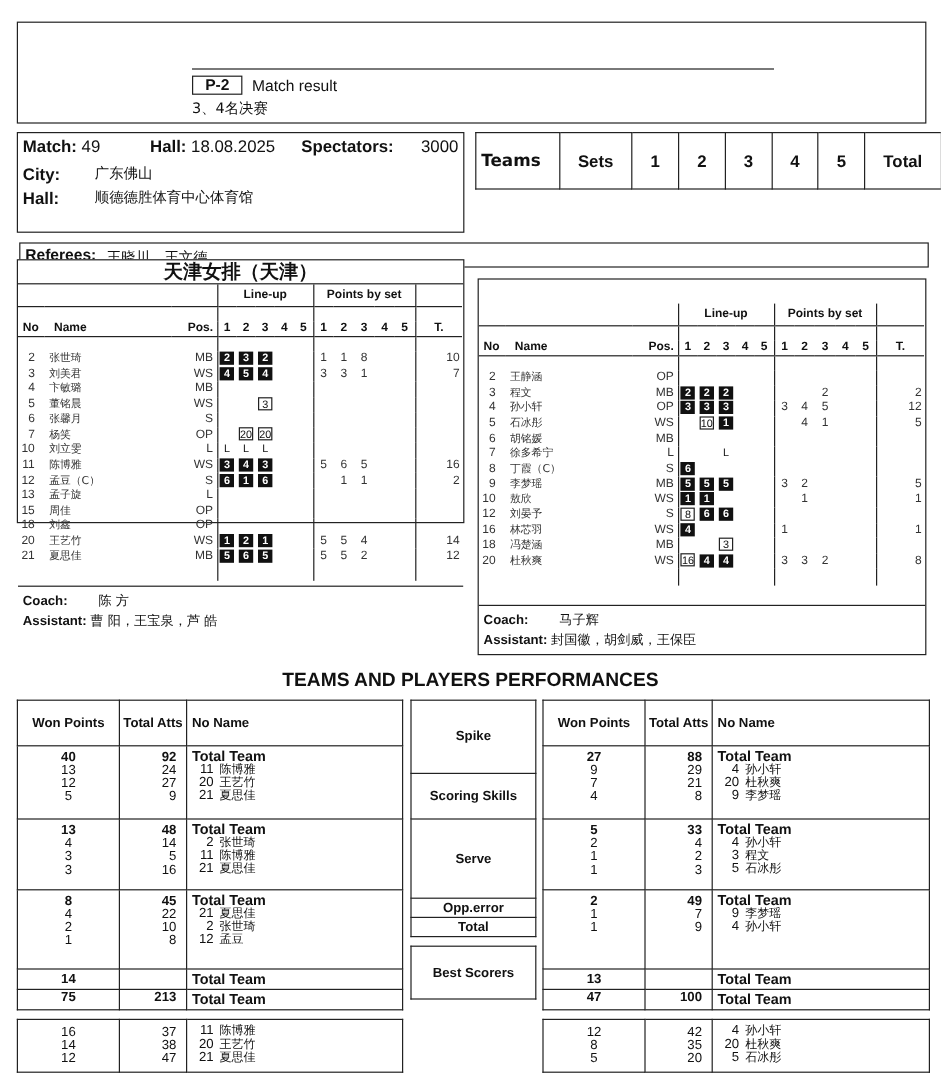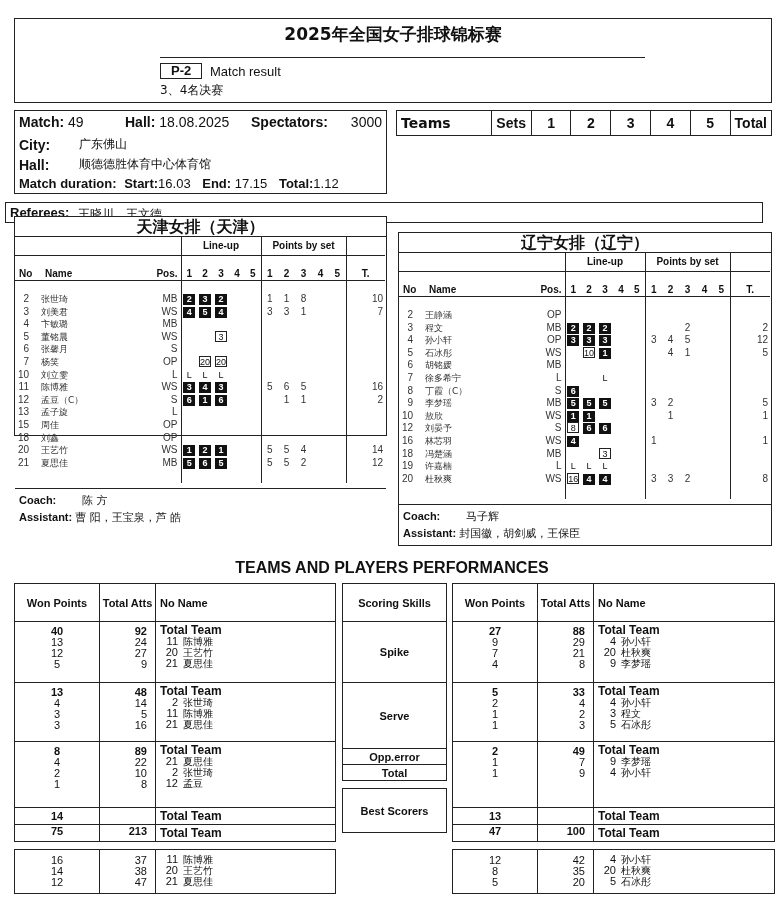--- a/index.html
+++ b/index.html
@@ -8,21 +8,21 @@
   .box { position: absolute; border: 1.5px solid #222; background: #fff; }
   .title { position: absolute; left: 0; width: 100%; top: 4px; text-align: center; font-family: "DejaVu Sans", sans-serif; font-size: 17px; font-weight: bold; }
   .hline { position: absolute; left: 145px; width: 485px; top: 38px; border-top: 1.5px solid #222; }
   .pcode { position: absolute; left: 145px; top: 44px; border: 1.5px solid #222; padding: 0 10px; font-size: 13px; font-weight: bold; height: 16px; line-height: 14px; }
   .mresult { position: absolute; left: 195px; top: 45px; font-size: 13px; }
   .round { position: absolute; left: 145px; top: 63px; font-size: 12px; font-family: "DejaVu Sans", sans-serif; }
   .info { font-size: 13px; }
   .lbl { font-weight: bold; }
   .cjk { font-family: "DejaVu Sans", sans-serif; }
   table { border-collapse: collapse; }
-  .score td { border: 1.2px solid #222; text-align: center; font-size: 16px; height: 20px; padding: 4px; }
+  .score td { border: 1.2px solid #222; text-align: center; font-size: 16px; height: 20px; padding: 15px; }
   .score tr.hdr td { font-weight: bold; font-size: 14px; }
   .score td.tm { text-align: left; padding-left: 4px; font-family: "DejaVu Sans", sans-serif; }
   .score tr.dur td { font-size: 11px; height: 20px; }
   .teamhead { position: absolute; left: 0; right: 0; top: 0; height: 20px; border-bottom: 1.5px solid #222; text-align: center; font-family: "DejaVu Sans", sans-serif; font-weight: bold; font-size: 16px; line-height: 20px; }
   .roster { position: absolute; left: 0; top: 20px; font-size: 10px; }
   .roster td { padding: 0; height: 12.6px; line-height: 12px; white-space: nowrap; }
   .roster .vl { border-left: 1.5px solid #222; }
   .roster .hd td { font-weight: bold; }
   .lu { display: inline-block; width: 12px; height: 11px; font-size: 9px; line-height: 11px; text-align: center; font-weight: bold; }
   .lu.f { background: #111; color: #fff; }
@@ -36,21 +36,20 @@
   .names { line-height: 11px; }
   .names .n { display: inline-block; width: 18px; text-align: right; margin-right: 5px; }
   .skill td { border: 1.2px solid #222; text-align: center; font-weight: bold; font-size: 11px; vertical-align: middle; }
   .bold { font-weight: bold; }
   .perftitle { position: absolute; left: 0; width: 784px; top: 559px; text-align: center; font-weight: bold; font-size: 16px; }
 </style>
 </head>
 <body>
 
 <div class="box" style="left:14px;top:18px;width:758px;height:85px;">
-  <div class="title">2025年全国女子排球锦标赛</div>
   <div class="hline"></div>
   <div class="pcode">P-2</div>
   <div class="mresult">Match result</div>
   <div class="round">3、4名决赛</div>
 </div>
 
 <div class="box info" style="left:14px;top:110px;width:373px;height:84px;">
   <div class="abs" style="left:4px;top:3px;font-size:14px;">
     <span class="lbl">Match:</span>
     <span>49</span>
@@ -61,27 +60,20 @@
   </div>
   <div class="abs lbl" style="left:236px;top:3px;font-size:14px;">Spectators:</div>
   <div class="abs" style="right:4px;top:3px;font-size:14px;">3000</div>
 
   <div class="abs lbl" style="left:4px;top:26px;font-size:14px;">City:</div>
   <div class="abs cjk" style="left:64px;top:25px;font-size:12px;">广东佛山</div>
 
   <div class="abs lbl" style="left:4px;top:46px;font-size:14px;">Hall:</div>
   <div class="abs cjk" style="left:64px;top:45px;font-size:12px;">顺德德胜体育中心体育馆</div>
 
-  <div class="abs" style="left:4px;top:65px;font-size:13px;white-space:nowrap;">
-    <span class="lbl">Match duration:</span>
-    <span class="lbl" style="margin-left:4px;">Start:</span><span>16.03</span>
-    <span class="lbl" style="margin-left:8px;">End:</span>
-    <span>17.15</span>
-    <span class="lbl" style="margin-left:8px;">Total:</span><span>1.12</span>
-  </div>
 </div>
 
 <div class="abs" style="left:396px;top:110px;">
   <table class="score" style="width:376px;">
     <colgroup>
         <col style="width:95px">
         <col style="width:40px">
         <col style="width:40px">
         <col style="width:40px">
         <col style="width:40px">
@@ -97,21 +89,21 @@
       <td>2</td>
       <td>3</td>
       <td>4</td>
       <td>5</td>
       <td>Total</td>
     </tr>
   </tbody>
     </table>
 </div>
 
-<div class="box" style="left:5px;top:202px;width:758px;height:21px;text-align:right;">
+<div class="box" style="left:16px;top:202px;width:758px;height:21px;text-align:right;">
   <span class="abs lbl" style="left:4px;top:2px;font-size:13px;">Referees:</span>
   <span class="abs cjk" style="left:72px;top:3px;font-size:12px;">王晓川，王文德</span>
 </div>
 
 <div class="box" id="team-a-box" style="left:14px;top:216px;width:373px;height:220px;">
   <div class="teamhead">天津女排（天津）</div>
   <table class="roster" id="roster-a" style="width:370px;">
       <colgroup>
         <col style="width:22px">
         <col style="width:106px">
@@ -400,21 +392,20 @@
     <span class="lbl" style="display:inline-block;width:60px;">Coach:</span>
     <span class="cjk">陈 方</span>
   </div>
   <div class="coach" style="top:293px;">
     <span class="lbl">Assistant:</span>
     <span class="cjk">曹 阳，王宝泉，芦 皓</span>
   </div>
 </div>
 
 <div class="box" id="team-b-box" style="left:398px;top:232px;width:374px;height:314px;">
-  <div class="teamhead">辽宁女排（辽宁）</div>
   <table class="roster" id="roster-b" style="width:371px;">
       <colgroup>
         <col style="width:22px">
         <col style="width:106px">
         <col style="width:38px">
         <col style="width:16px">
         <col style="width:16px">
         <col style="width:16px">
         <col style="width:16px">
         <col style="width:16px">
@@ -646,36 +637,20 @@
           <td class="" style="text-align:center;"></td>
           <td class="" style="text-align:center;"></td>
           <td class="vl" style="text-align:center;"></td>
           <td class="" style="text-align:center;"></td>
           <td class="" style="text-align:center;"></td>
           <td class="" style="text-align:center;"></td>
           <td class="" style="text-align:center;"></td>
           <td class="vl" style="text-align:right;padding-right:2px;"></td>
         </tr>
         <tr style="color:#333;">
-          <td style="text-align:right;padding-right:8px;">19</td>
-          <td class="cjk" style="padding-left:4px;font-size:9px;">许嘉楠</td>
-          <td style="text-align:right;padding-right:3px;">L</td>
-          <td class="vl" style="text-align:center;"><span class="lu t">L</span></td>
-          <td class="" style="text-align:center;"><span class="lu t">L</span></td>
-          <td class="" style="text-align:center;"><span class="lu t">L</span></td>
-          <td class="" style="text-align:center;"></td>
-          <td class="" style="text-align:center;"></td>
-          <td class="vl" style="text-align:center;"></td>
-          <td class="" style="text-align:center;"></td>
-          <td class="" style="text-align:center;"></td>
-          <td class="" style="text-align:center;"></td>
-          <td class="" style="text-align:center;"></td>
-          <td class="vl" style="text-align:right;padding-right:2px;"></td>
-        </tr>
-        <tr style="color:#333;">
           <td style="text-align:right;padding-right:8px;">20</td>
           <td class="cjk" style="padding-left:4px;font-size:9px;">杜秋爽</td>
           <td style="text-align:right;padding-right:3px;">WS</td>
           <td class="vl" style="text-align:center;"><span class="lu o">16</span></td>
           <td class="" style="text-align:center;"><span class="lu f">4</span></td>
           <td class="" style="text-align:center;"><span class="lu f">4</span></td>
           <td class="" style="text-align:center;"></td>
           <td class="" style="text-align:center;"></td>
           <td class="vl" style="text-align:center;">3</td>
           <td class="" style="text-align:center;">3</td>
@@ -759,21 +734,21 @@
           </td>
         </tr>
         <tr style="height:66px;">
           <td class="num" style="padding-top:4px;">
             <div class="bold">8</div>
             <div class="">4</div>
             <div class="">2</div>
             <div class="">1</div>
           </td>
           <td class="numr" style="padding-top:4px;">
-            <div class="bold">89</div>
+            <div class="bold">45</div>
             <div class="">22</div>
             <div class="">10</div>
             <div class="">8</div>
           </td>
           <td class="names" style="padding-left:4px;padding-top:3px;">
             <div class="bold" style="font-size:12px;">Total Team</div>
             <div><span class="n">21</span><span class="cjk" style="font-size:10px;">夏思佳</span></div>
             <div><span class="n">2</span><span class="cjk" style="font-size:10px;">张世琦</span></div>
             <div><span class="n">12</span><span class="cjk" style="font-size:10px;">孟豆</span></div>
           </td>
@@ -809,25 +784,25 @@
             <div><span class="n">20</span><span class="cjk" style="font-size:10px;">王艺竹</span></div>
             <div><span class="n">21</span><span class="cjk" style="font-size:10px;">夏思佳</span></div>
           </td>
         </tr>
       </tbody>
     </table>
 </div>
 <div class="abs" style="left:342px;top:583px;">
   <table class="skill" id="perf-skill" style="width:105px;">
       <tbody>
+        <tr style="height:61px;">
+          <td>Spike</td>
+        </tr>
         <tr style="height:38px;">
           <td>Scoring Skills</td>
-        </tr>
-        <tr style="height:61px;">
-          <td>Spike</td>
         </tr>
         <tr style="height:66px;">
           <td>Serve</td>
         </tr>
         <tr style="height:16px;">
           <td>Opp.error</td>
         </tr>
         <tr style="height:16px;">
           <td>Total</td>
         </tr>

